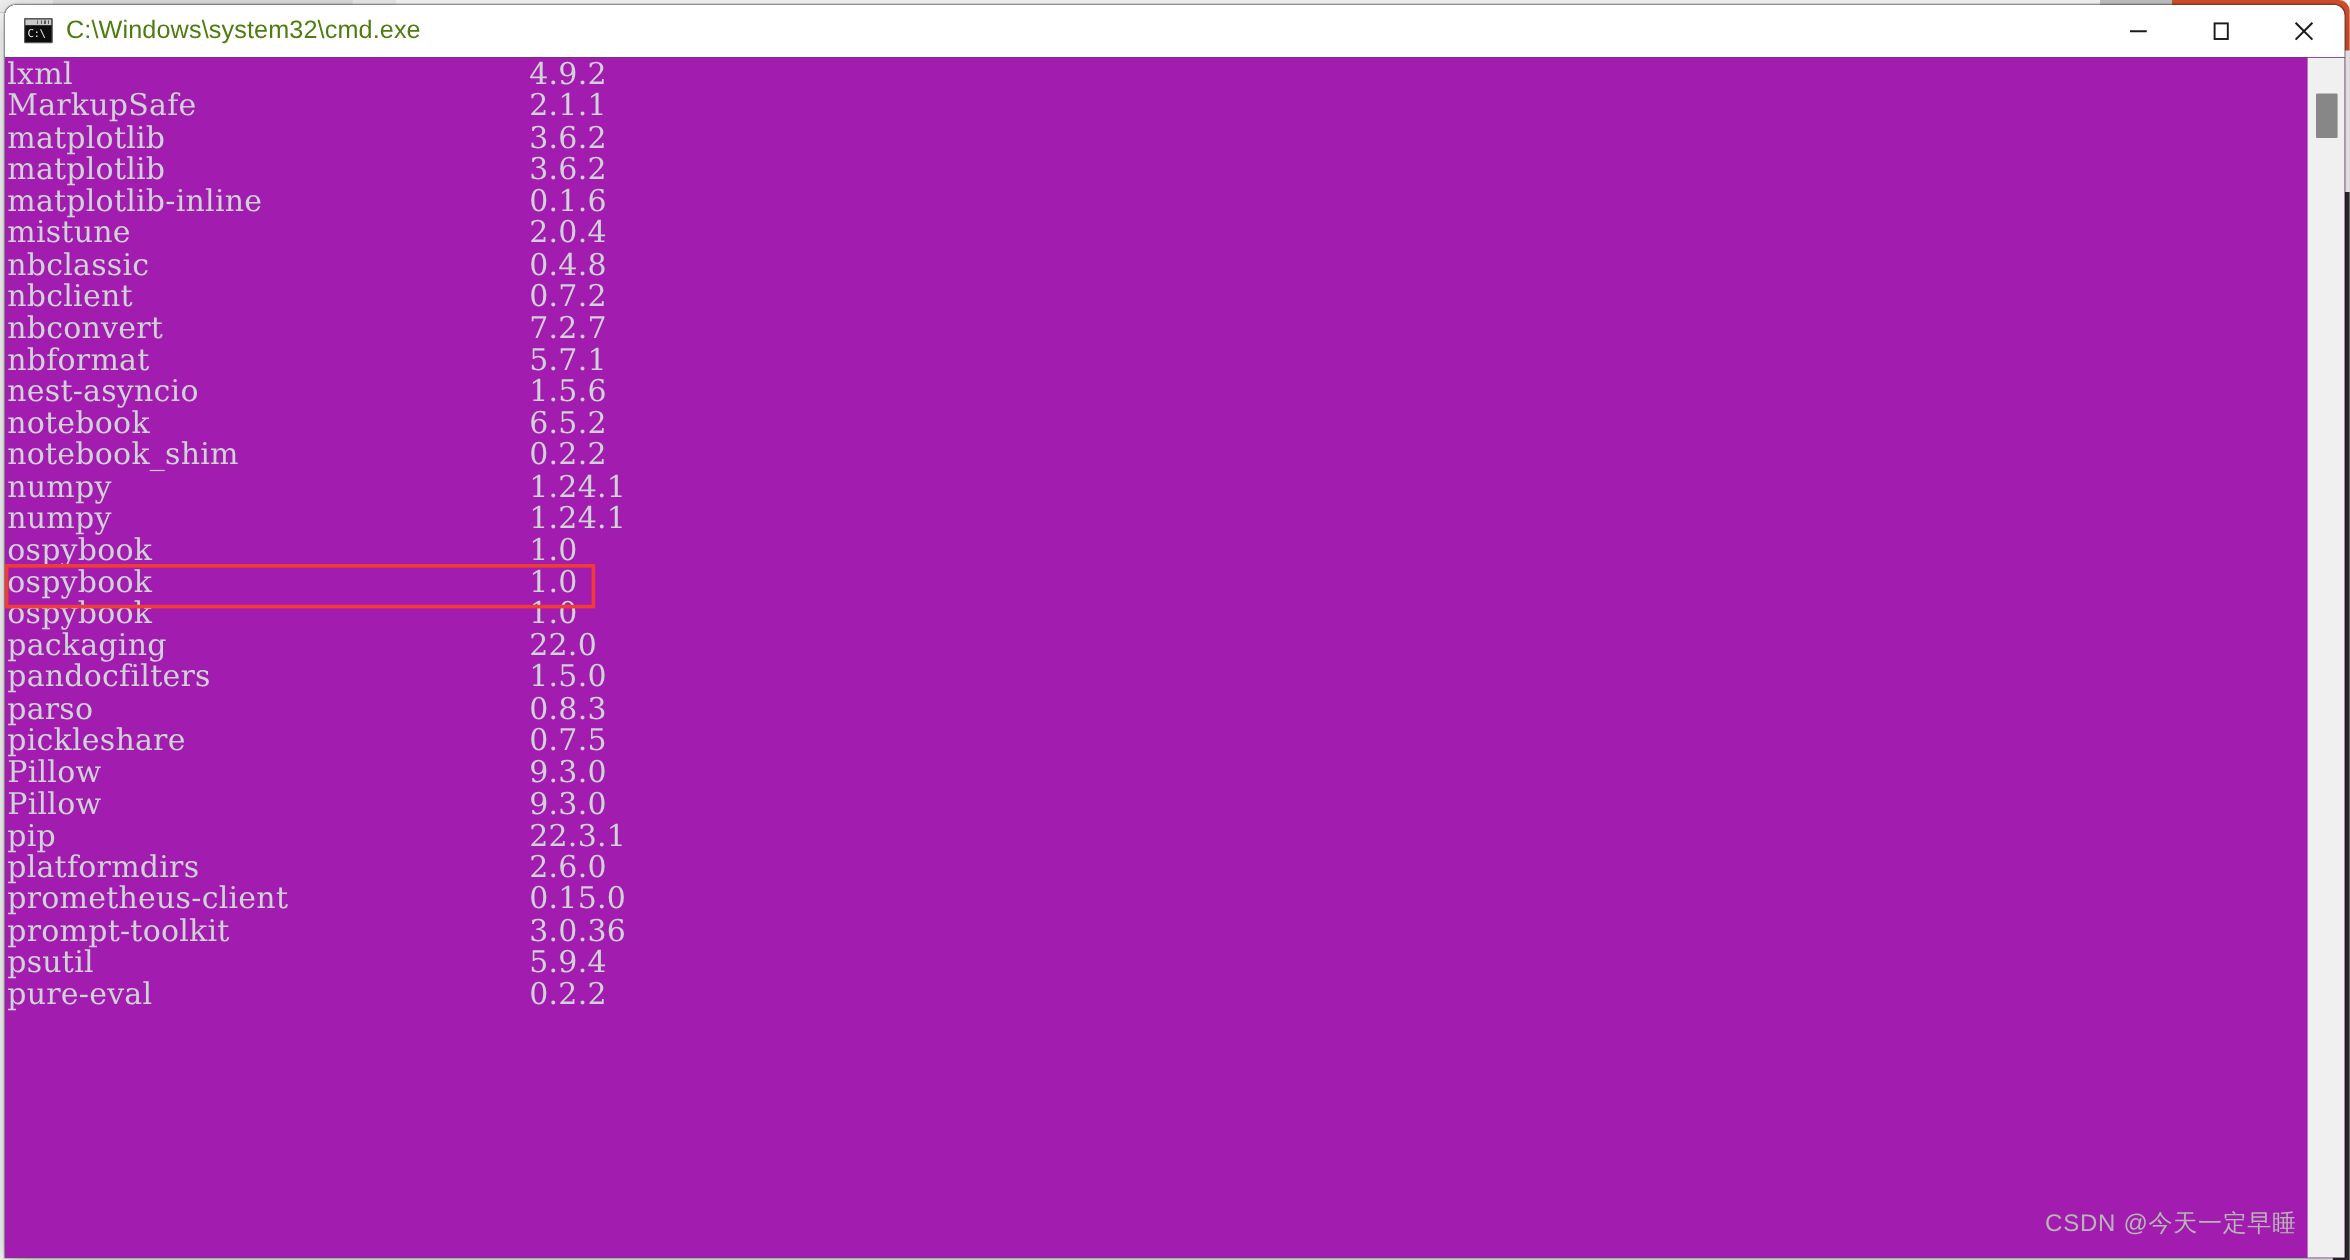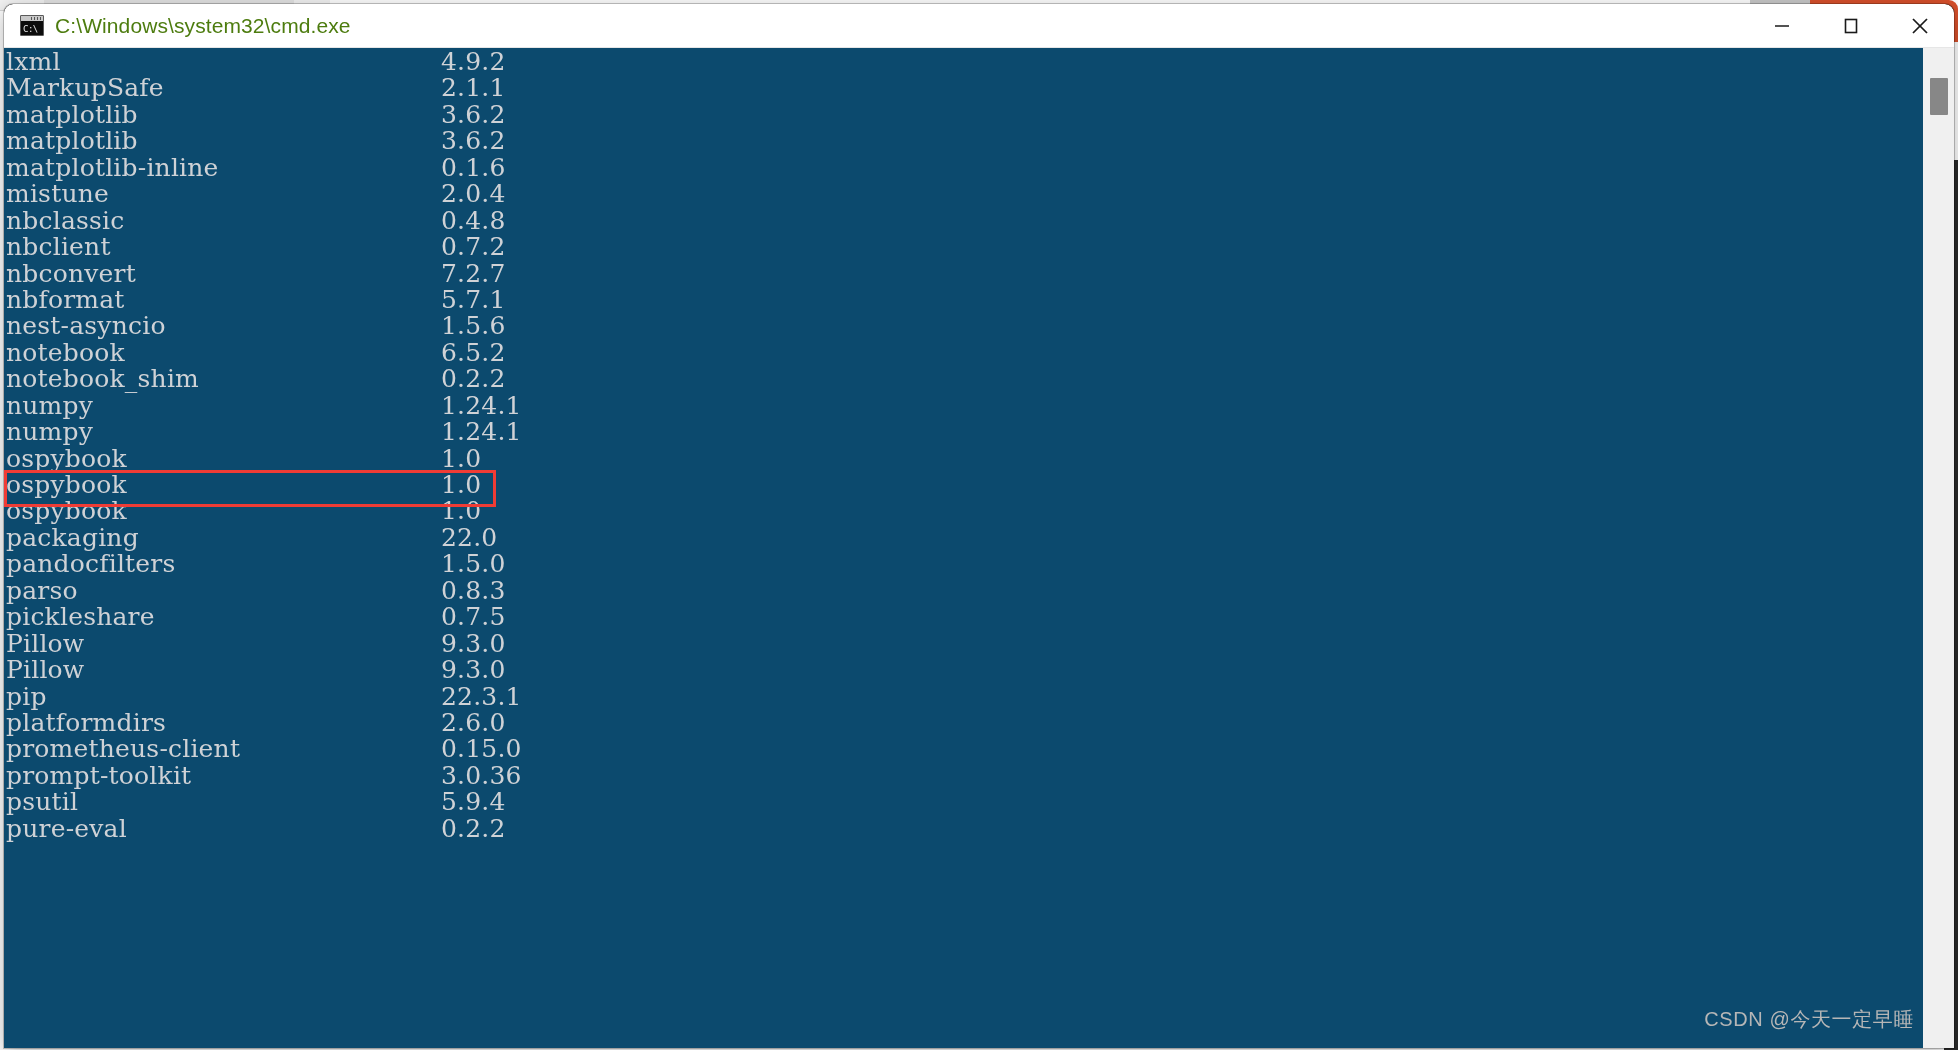--- a/index.html
+++ b/index.html
@@ -285,21 +285,21 @@
         <button class="win-btn" aria-label="Close">
           <svg width="24" height="24" viewBox="0 0 24 24">
             <line x1="5" y1="5" x2="19" y2="19" stroke="#1a1a1a" stroke-width="1.7"></line>
             <line x1="19" y1="5" x2="5" y2="19" stroke="#1a1a1a" stroke-width="1.7"></line>
           </svg>
         </button>
 
       </div>
     </div>
 
-    <div id="console-body" style="background: #0c4a6e;">
+    <div id="console-body" style="background: #a21caf;">
 
       <div id="console-text" style="color: rgb(207, 210, 214);"><div class="line"><span class="pkg">lxml</span><span class="ver">4.9.2</span></div><div class="line"><span class="pkg">MarkupSafe</span><span class="ver">2.1.1</span></div><div class="line"><span class="pkg">matplotlib</span><span class="ver">3.6.2</span></div><div class="line"><span class="pkg">matplotlib</span><span class="ver">3.6.2</span></div><div class="line"><span class="pkg">matplotlib-inline</span><span class="ver">0.1.6</span></div><div class="line"><span class="pkg">mistune</span><span class="ver">2.0.4</span></div><div class="line"><span class="pkg">nbclassic</span><span class="ver">0.4.8</span></div><div class="line"><span class="pkg">nbclient</span><span class="ver">0.7.2</span></div><div class="line"><span class="pkg">nbconvert</span><span class="ver">7.2.7</span></div><div class="line"><span class="pkg">nbformat</span><span class="ver">5.7.1</span></div><div class="line"><span class="pkg">nest-asyncio</span><span class="ver">1.5.6</span></div><div class="line"><span class="pkg">notebook</span><span class="ver">6.5.2</span></div><div class="line"><span class="pkg">notebook_shim</span><span class="ver">0.2.2</span></div><div class="line"><span class="pkg">numpy</span><span class="ver">1.24.1</span></div><div class="line"><span class="pkg">numpy</span><span class="ver">1.24.1</span></div><div class="line"><span class="pkg">ospybook</span><span class="ver">1.0</span></div><div class="line"><span class="pkg">ospybook</span><span class="ver">1.0</span></div><div class="line"><span class="pkg">ospybook</span><span class="ver">1.0</span></div><div class="line"><span class="pkg">packaging</span><span class="ver">22.0</span></div><div class="line"><span class="pkg">pandocfilters</span><span class="ver">1.5.0</span></div><div class="line"><span class="pkg">parso</span><span class="ver">0.8.3</span></div><div class="line"><span class="pkg">pickleshare</span><span class="ver">0.7.5</span></div><div class="line"><span class="pkg">Pillow</span><span class="ver">9.3.0</span></div><div class="line"><span class="pkg">Pillow</span><span class="ver">9.3.0</span></div><div class="line"><span class="pkg">pip</span><span class="ver">22.3.1</span></div><div class="line"><span class="pkg">platformdirs</span><span class="ver">2.6.0</span></div><div class="line"><span class="pkg">prometheus-client</span><span class="ver">0.15.0</span></div><div class="line"><span class="pkg">prompt-toolkit</span><span class="ver">3.0.36</span></div><div class="line"><span class="pkg">psutil</span><span class="ver">5.9.4</span></div><div class="line"><span class="pkg">pure-eval</span><span class="ver">0.2.2</span></div></div>
 
       <div id="highlight-box" style="top: 422.2px; border-color: rgb(240, 60, 53);"></div>
 
       <div id="scrollbar" style="background: rgb(240, 240, 240);">
         <div id="scrollbar-thumb" style="top: 30.03px; background: rgb(135, 135, 135);"></div>
       </div>
 
       <div id="watermark">CSDN @今天一定早睡</div>

